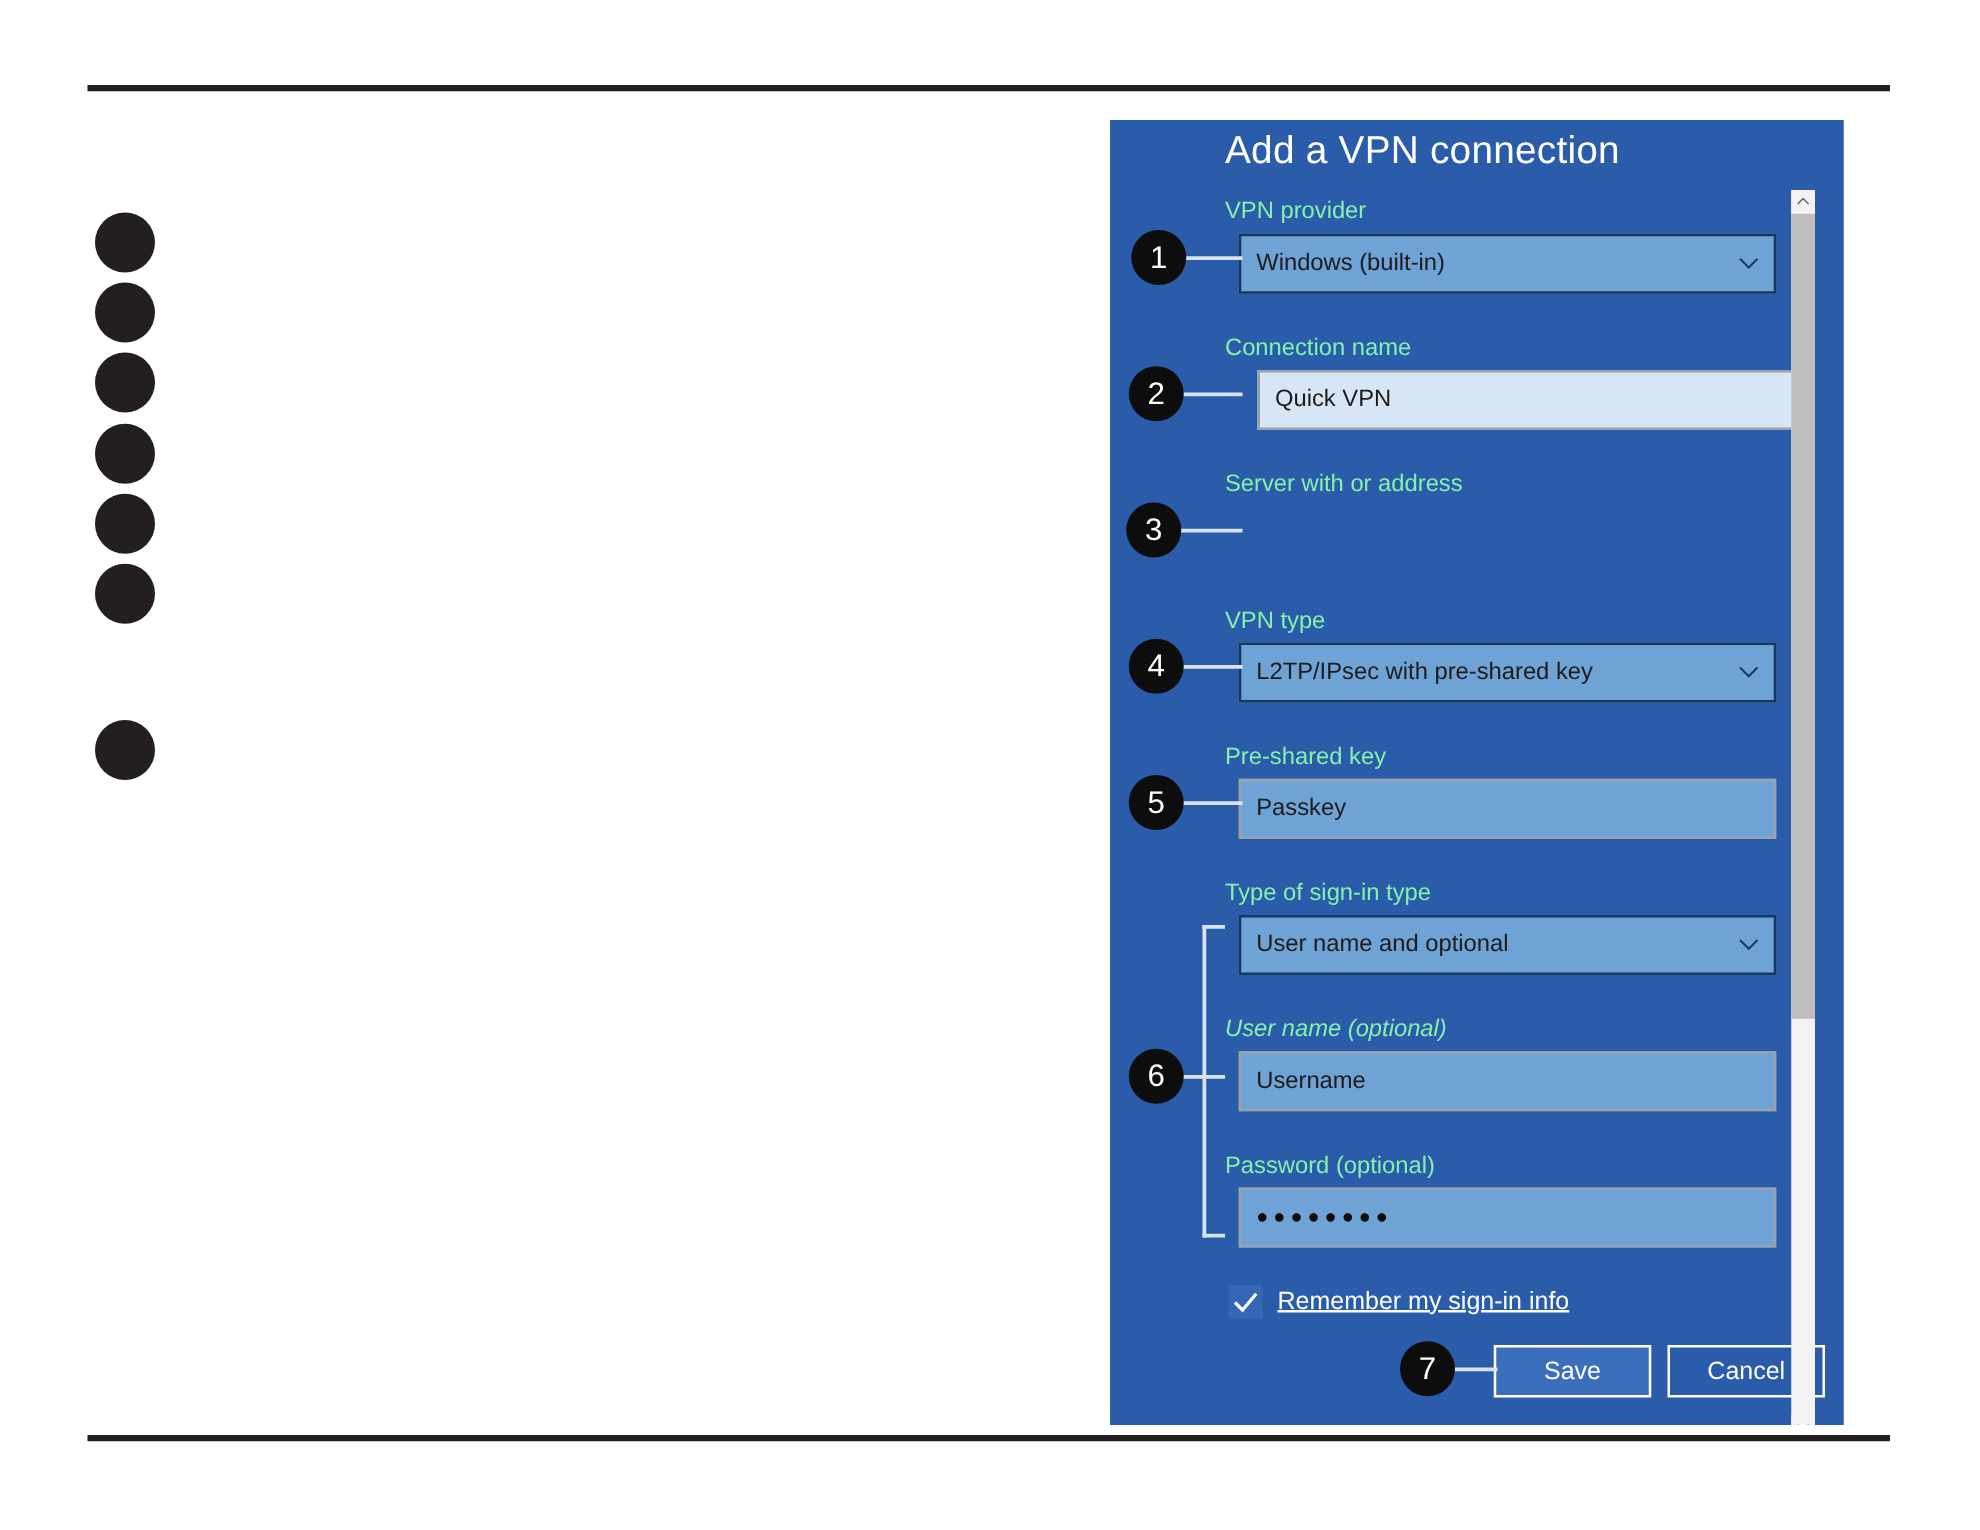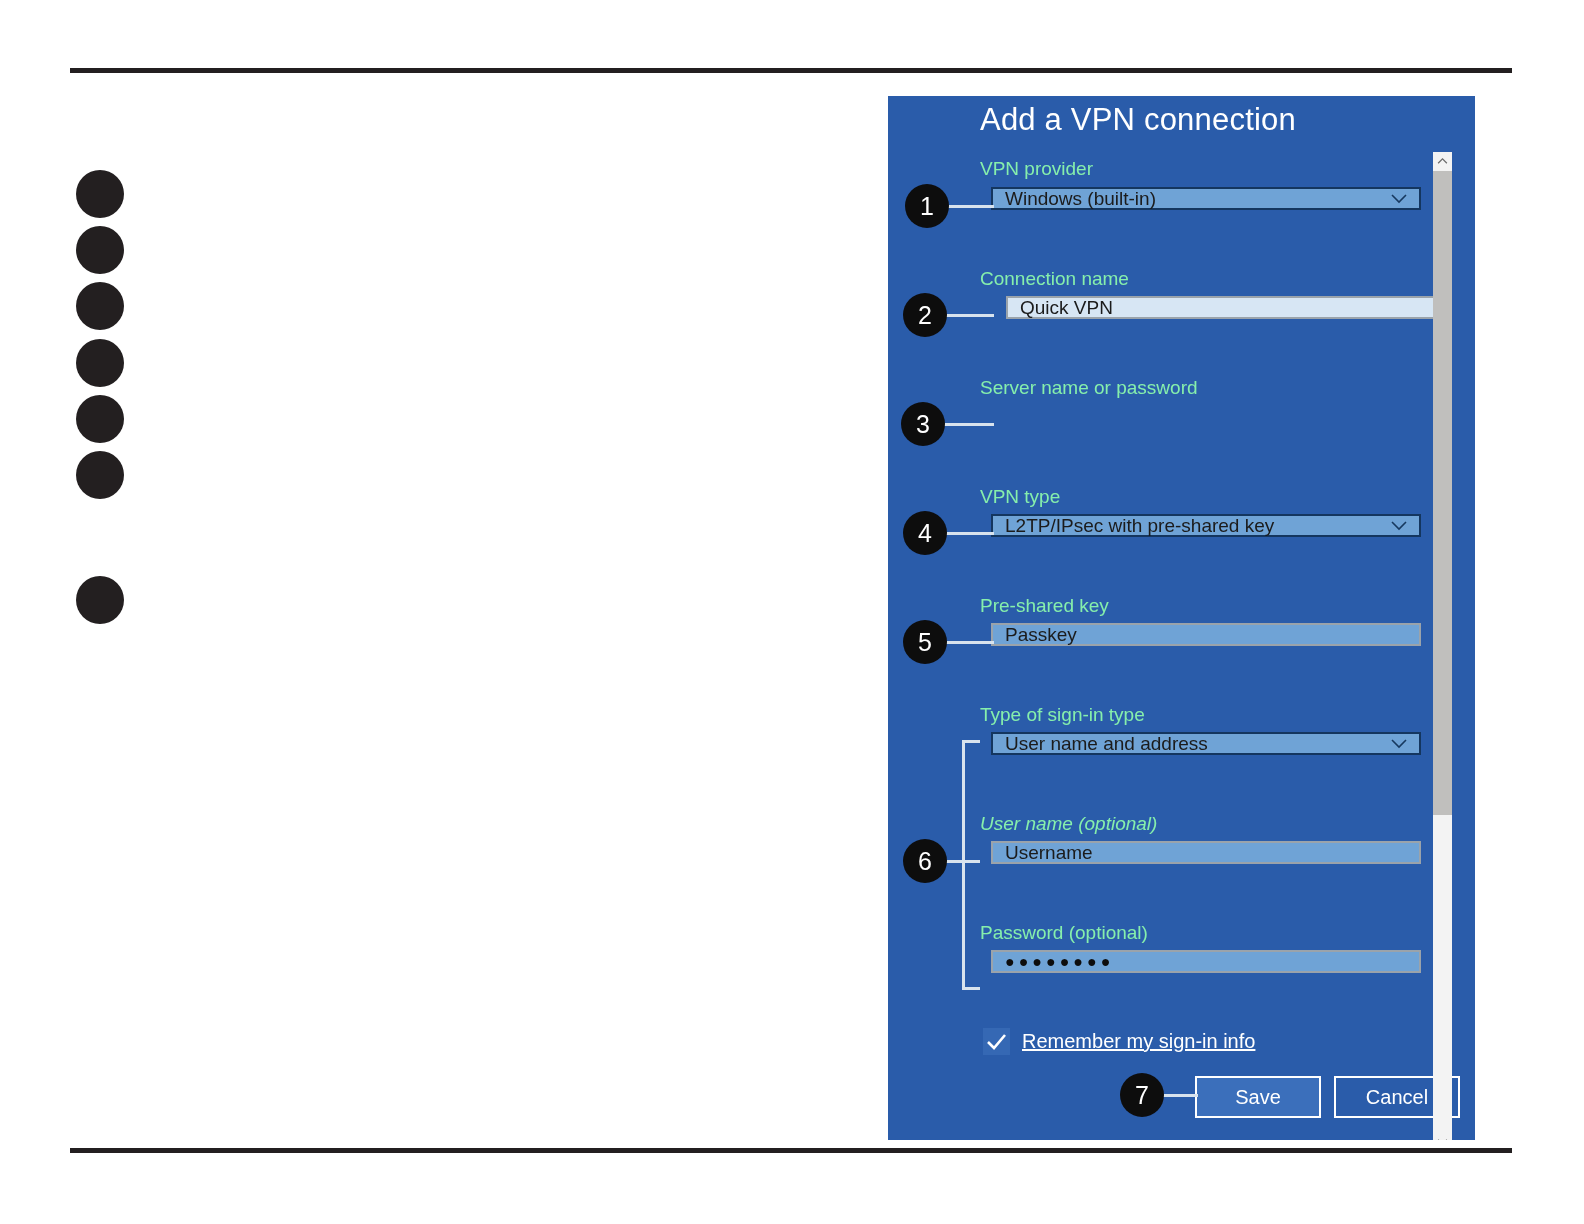--- a/index.html
+++ b/index.html
@@ -67,21 +67,21 @@
     left: 92px;
     font-size: 19px;
     color: #86efac;
     white-space: nowrap;
   }
 
   .field-box {
     position: absolute;
     left: 103px;
     width: 430px;
-    height: 23px;
+    height: 48px;
     box-sizing: border-box;
   }
   
   .combo {
     background: #6fa3d6;
     border: 2px solid #14365f;
   }
   
   .input-light {
     background: #d7e6f4;
@@ -260,38 +260,38 @@
     <svg class="chevron" viewBox="0 0 16 10">
         <polyline points="1,1 8,8 15,1" fill="none" stroke="#17395f" stroke-width="1.6"></polyline>
       </svg>
   </div>
 
   <div class="field-label" style="top:172px;">Connection name</div>
   <div class="field-box input-light" style="top:200px;">
     <span class="field-value">Quick VPN</span>
   </div>
 
-  <div class="field-label" style="top:281px;">Server name or password</div>
+  <div class="field-label" style="top:281px;">Server with or address</div>
 
   <div class="field-label" style="top:390px;">VPN type</div>
   <div class="field-box combo" style="top:418px;">
     <span class="field-value">L2TP/IPsec with pre-shared key</span>
     <svg class="chevron" viewBox="0 0 16 10">
         <polyline points="1,1 8,8 15,1" fill="none" stroke="#17395f" stroke-width="1.6"></polyline>
       </svg>
   </div>
 
   <div class="field-label" style="top:499px;">Pre-shared key</div>
   <div class="field-box input-medium" style="top:527px;">
     <span class="field-value">Passkey</span>
   </div>
 
   <div class="field-label" style="top:608px;">Type of sign-in type</div>
   <div class="field-box combo" style="top:636px;">
-    <span class="field-value">User name and address</span>
+    <span class="field-value">User name and optional</span>
     <svg class="chevron" viewBox="0 0 16 10">
         <polyline points="1,1 8,8 15,1" fill="none" stroke="#17395f" stroke-width="1.6"></polyline>
       </svg>
   </div>
 
   <div class="field-label" style="top:717px;font-style:italic;">User name (optional)</div>
   <div class="field-box input-medium" style="top:745px;">
     <span class="field-value">Username</span>
   </div>
 

